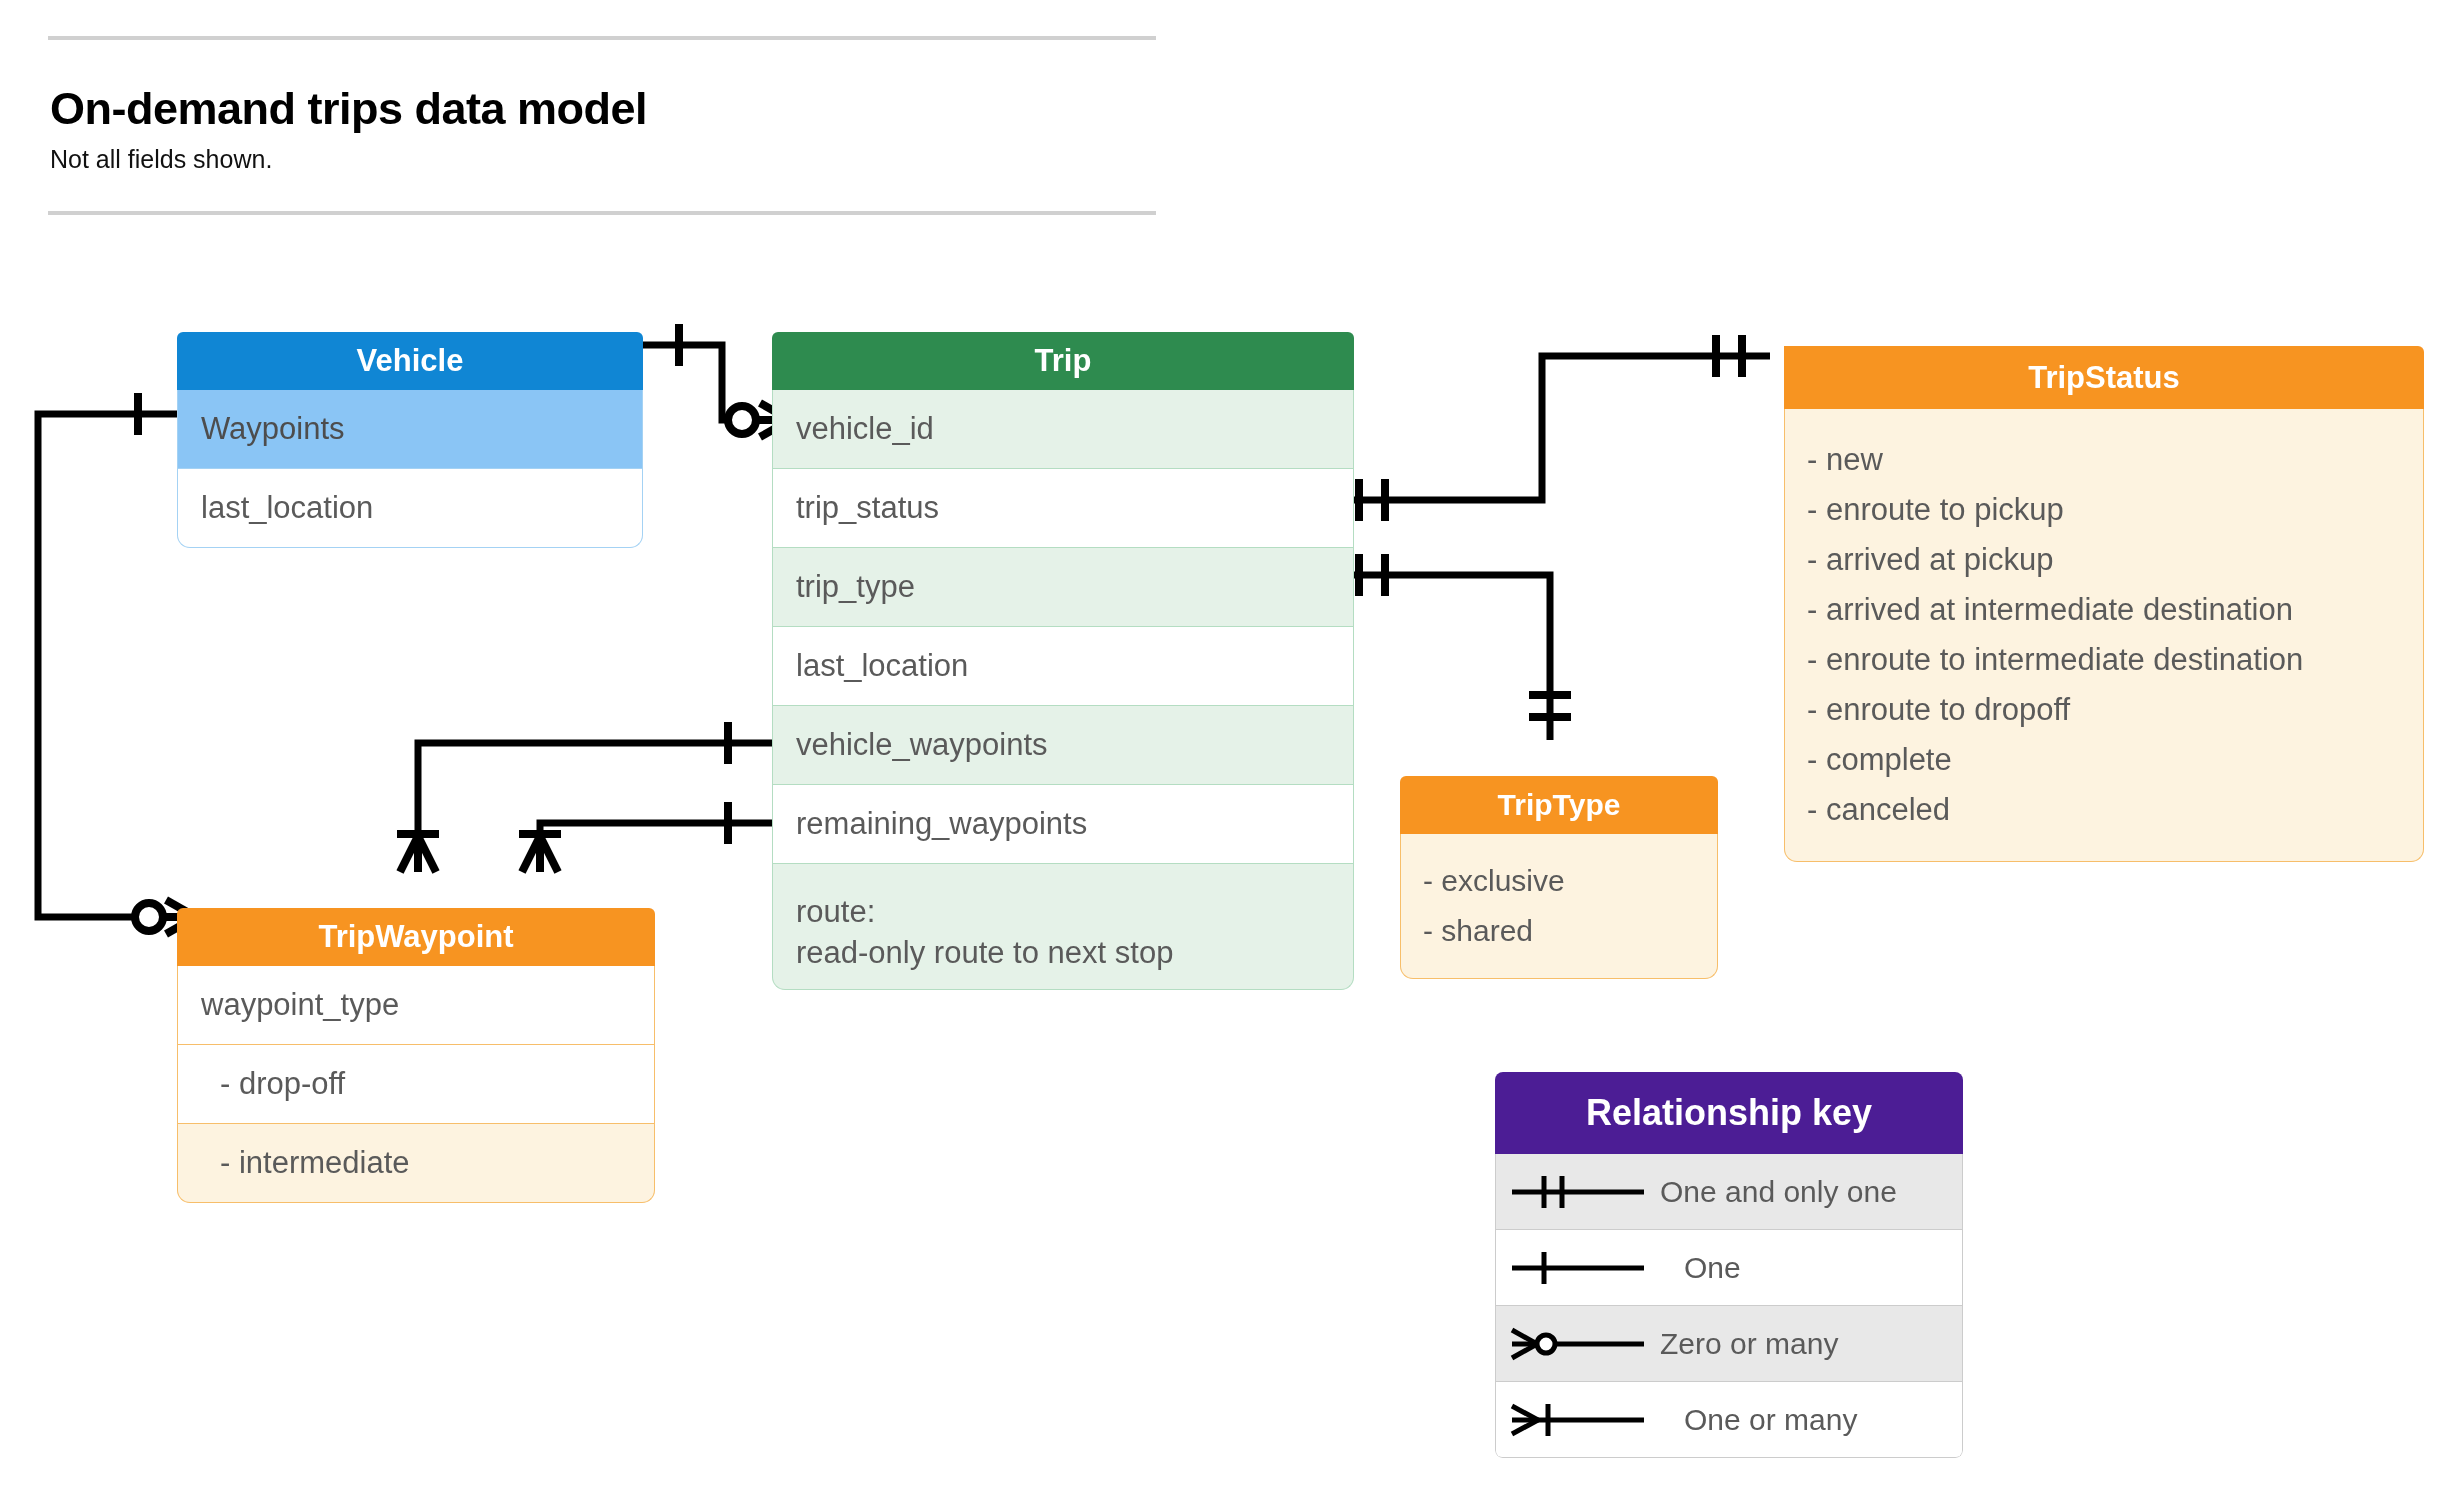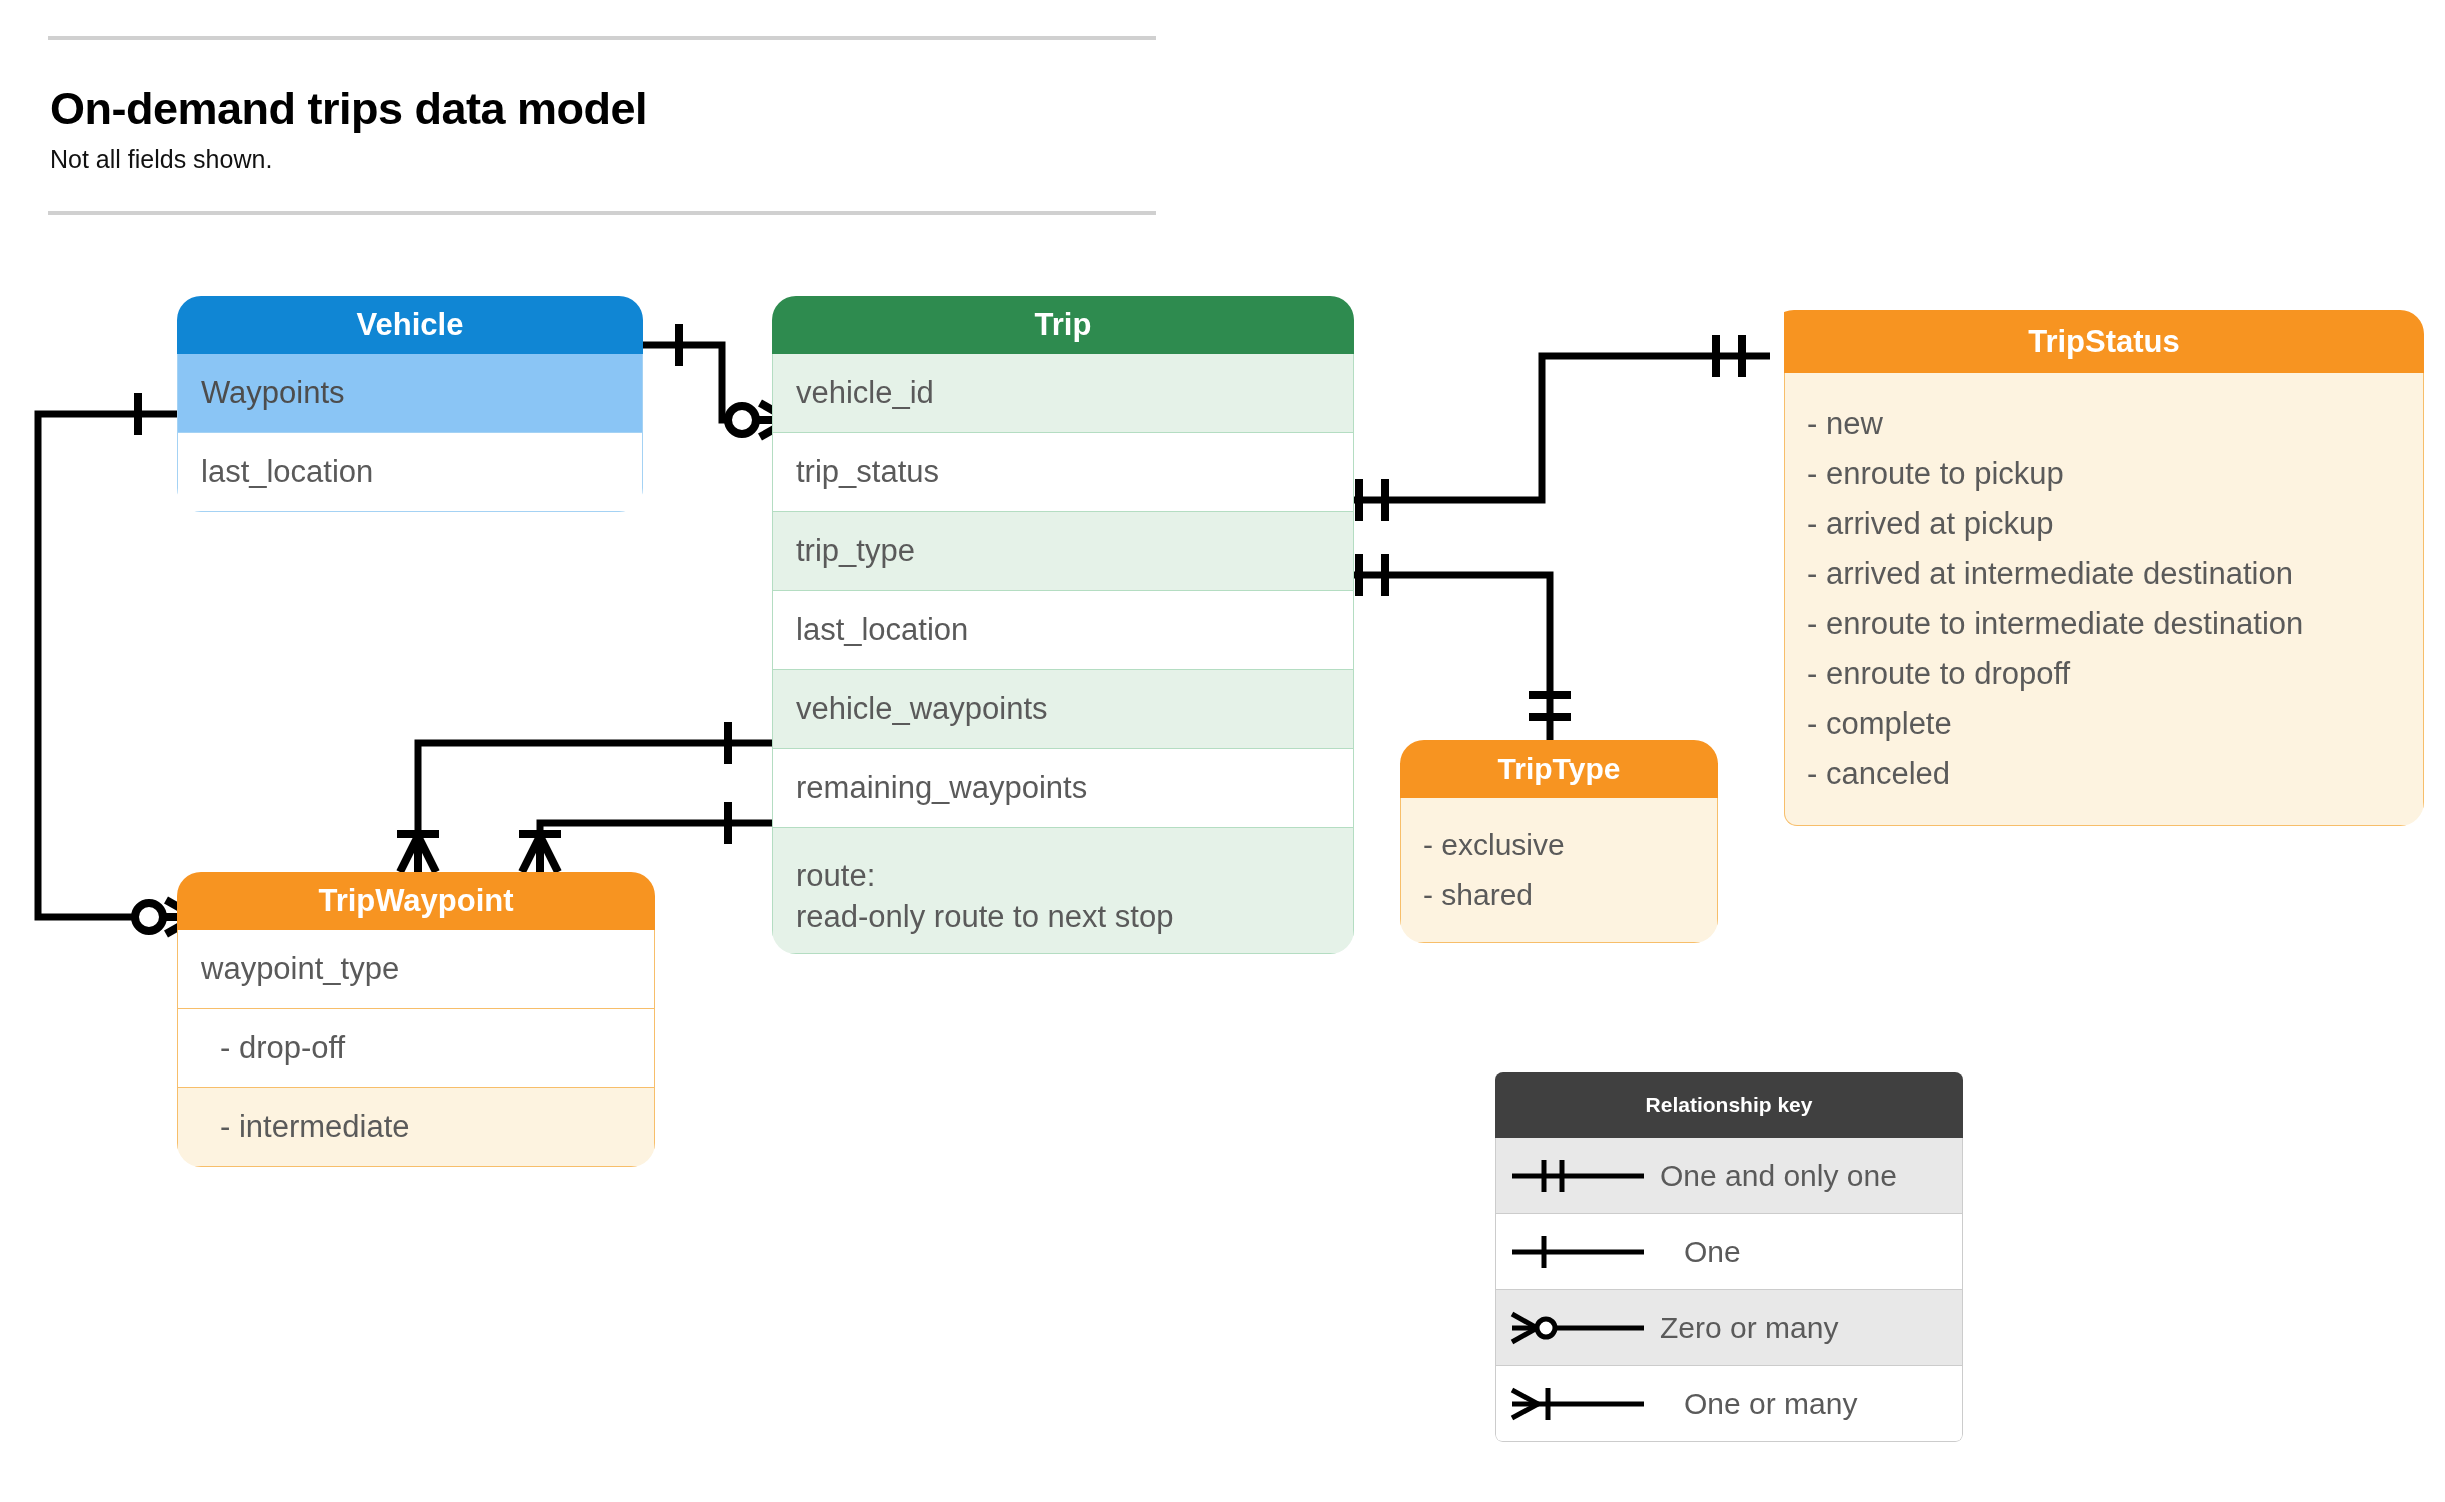--- a/index.html
+++ b/index.html
@@ -39,22 +39,23 @@
     font-size: 25px;
     color: #111111;
     margin: 12px 0 38px 2px;
     line-height: 1.1;
   }
 
   
   .entity {
     position: absolute;
     box-sizing: border-box;
-    border-radius: 24px;
+    border-radius: 6px;
     overflow: hidden;
+    margin-top: 36px;
   }
   .entity-header {
     text-align: center;
     color: #ffffff;
     font-weight: bold;
     box-sizing: border-box;
     display: flex;
     align-items: center;
     justify-content: center;
   }
@@ -142,23 +143,23 @@
   #relkey {
     position: absolute;
     left: 1495px;
     top: 1072px;
     width: 468px;
     border-radius: 8px;
     overflow: hidden;
     box-sizing: border-box;
   }
   #relkey .entity-header {
-    background: #404040;
-    height: 66px;
-    font-size: 21px;
+    background: #4c1d95;
+    height: 82px;
+    font-size: 36px;
   }
   #relkey .key-row {
     display: flex;
     align-items: center;
     height: 76px;
     border: 1px solid #cccccc;
     border-top: none;
     box-sizing: border-box;
   }
   #relkey .key-row.krow-alt { background: #e8e8e8; }

